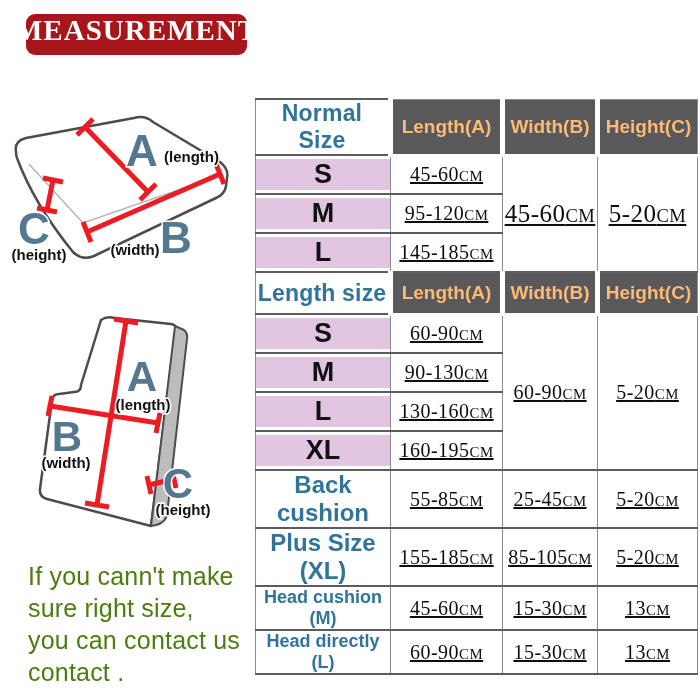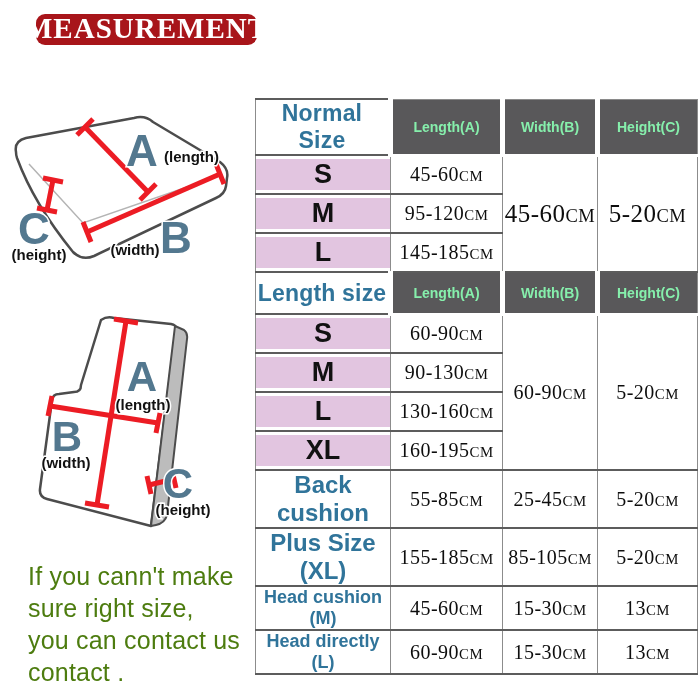--- a/index.html
+++ b/index.html
@@ -1,22 +1,22 @@
 <!DOCTYPE html>
 <html style="--badge-red: #a8151a; --arrow-red: #ec1c24; --teal: #30749a; --letter-blue: #53788f; --hdr-gray: #59585a; --pink: #e2c5e0;"><head>
 <meta charset="utf-8">
 <style>
   html,body{margin:0;padding:0;background:#fff;}
   #canvas{position:relative;width:700px;height:700px;background:#fff;overflow:hidden;
           font-family:"Liberation Sans",sans-serif;}
 
   
-  .badge{position:absolute;left:36px;top:14px;width:221px;height:31px;
+  .badge{position:absolute;left:26px;top:14px;width:221px;height:41px;
          background:var(--badge-red,#a8151a);border-radius:9px;
-         display:flex;align-items:flex-end;justify-content:center;}
+         display:flex;align-items:flex-start;justify-content:center;}
   .badge span{color:#fff;font-family:"Liberation Serif",serif;font-weight:bold;
               font-size:29px;letter-spacing:1px;}
 
   
   .svgwrap{position:absolute;}
   #seat-svg{left:6px;top:110px;}
   #back-svg{left:25px;top:313px;}
   .abc{font-family:"Liberation Sans",sans-serif;font-weight:bold;
        fill:var(--letter-blue,#53788f);stroke:#fff;stroke-width:3px;paint-order:stroke;}
   .dimlabel{font-family:"Liberation Sans",sans-serif;font-weight:bold;font-size:15px;
@@ -34,27 +34,27 @@
   .size-table{position:absolute;left:255px;top:98px;width:442px;
               border-collapse:collapse;table-layout:fixed;
               border:1px solid #8a8a8a;}
   .size-table td{border:1px solid #8c8c8c;border-top:2px solid #5c5c5c;
                  border-bottom:2px solid #5c5c5c;
                  text-align:center;vertical-align:middle;padding:0;}
   .r-hdr{height:46px;} .r-hdr2{height:42px;} .r-data{height:39px;}
   .r-big{height:44px;}
   td.sec-label{background:#fff;color:var(--teal,#30749a);
                font-size:23px;font-weight:bold;letter-spacing:0.2px;}
-  td.dark{background:var(--hdr-gray,#59585a);color:#86efac;font-weight:bold;font-size:14px;
+  td.dark{background:var(--hdr-gray,#59585a);color:#fdba74;font-weight:bold;font-size:19px;
           border-left:5px solid #fff;border-bottom:3px solid #fff;border-top:1px solid #8a8a8a;}
   td.pink{background:var(--pink,#e2c5e0);
           box-shadow:inset 0 3px 0 #fff, inset 0 -3px 0 #fff;
           color:#111;font-weight:bold;font-size:27px;}
   td.val{font-family:"Liberation Serif",serif;font-size:20px;color:#0d0d0d;
-         letter-spacing:0.5px;background:#fff;}
+         letter-spacing:0.5px;background:#fff;text-decoration:underline;}
   td.val .u{font-size:0.74em;}
   td.val-big{font-size:25px;}
   td.rowlabel{color:var(--teal,#30749a);font-weight:bold;font-size:24px;background:#fff;}
   td.rowlabel-sm{color:var(--teal,#30749a);font-weight:bold;font-size:18px;background:#fff;}
 </style>
 </head>
 <body>
 
 <div id="canvas">
 

